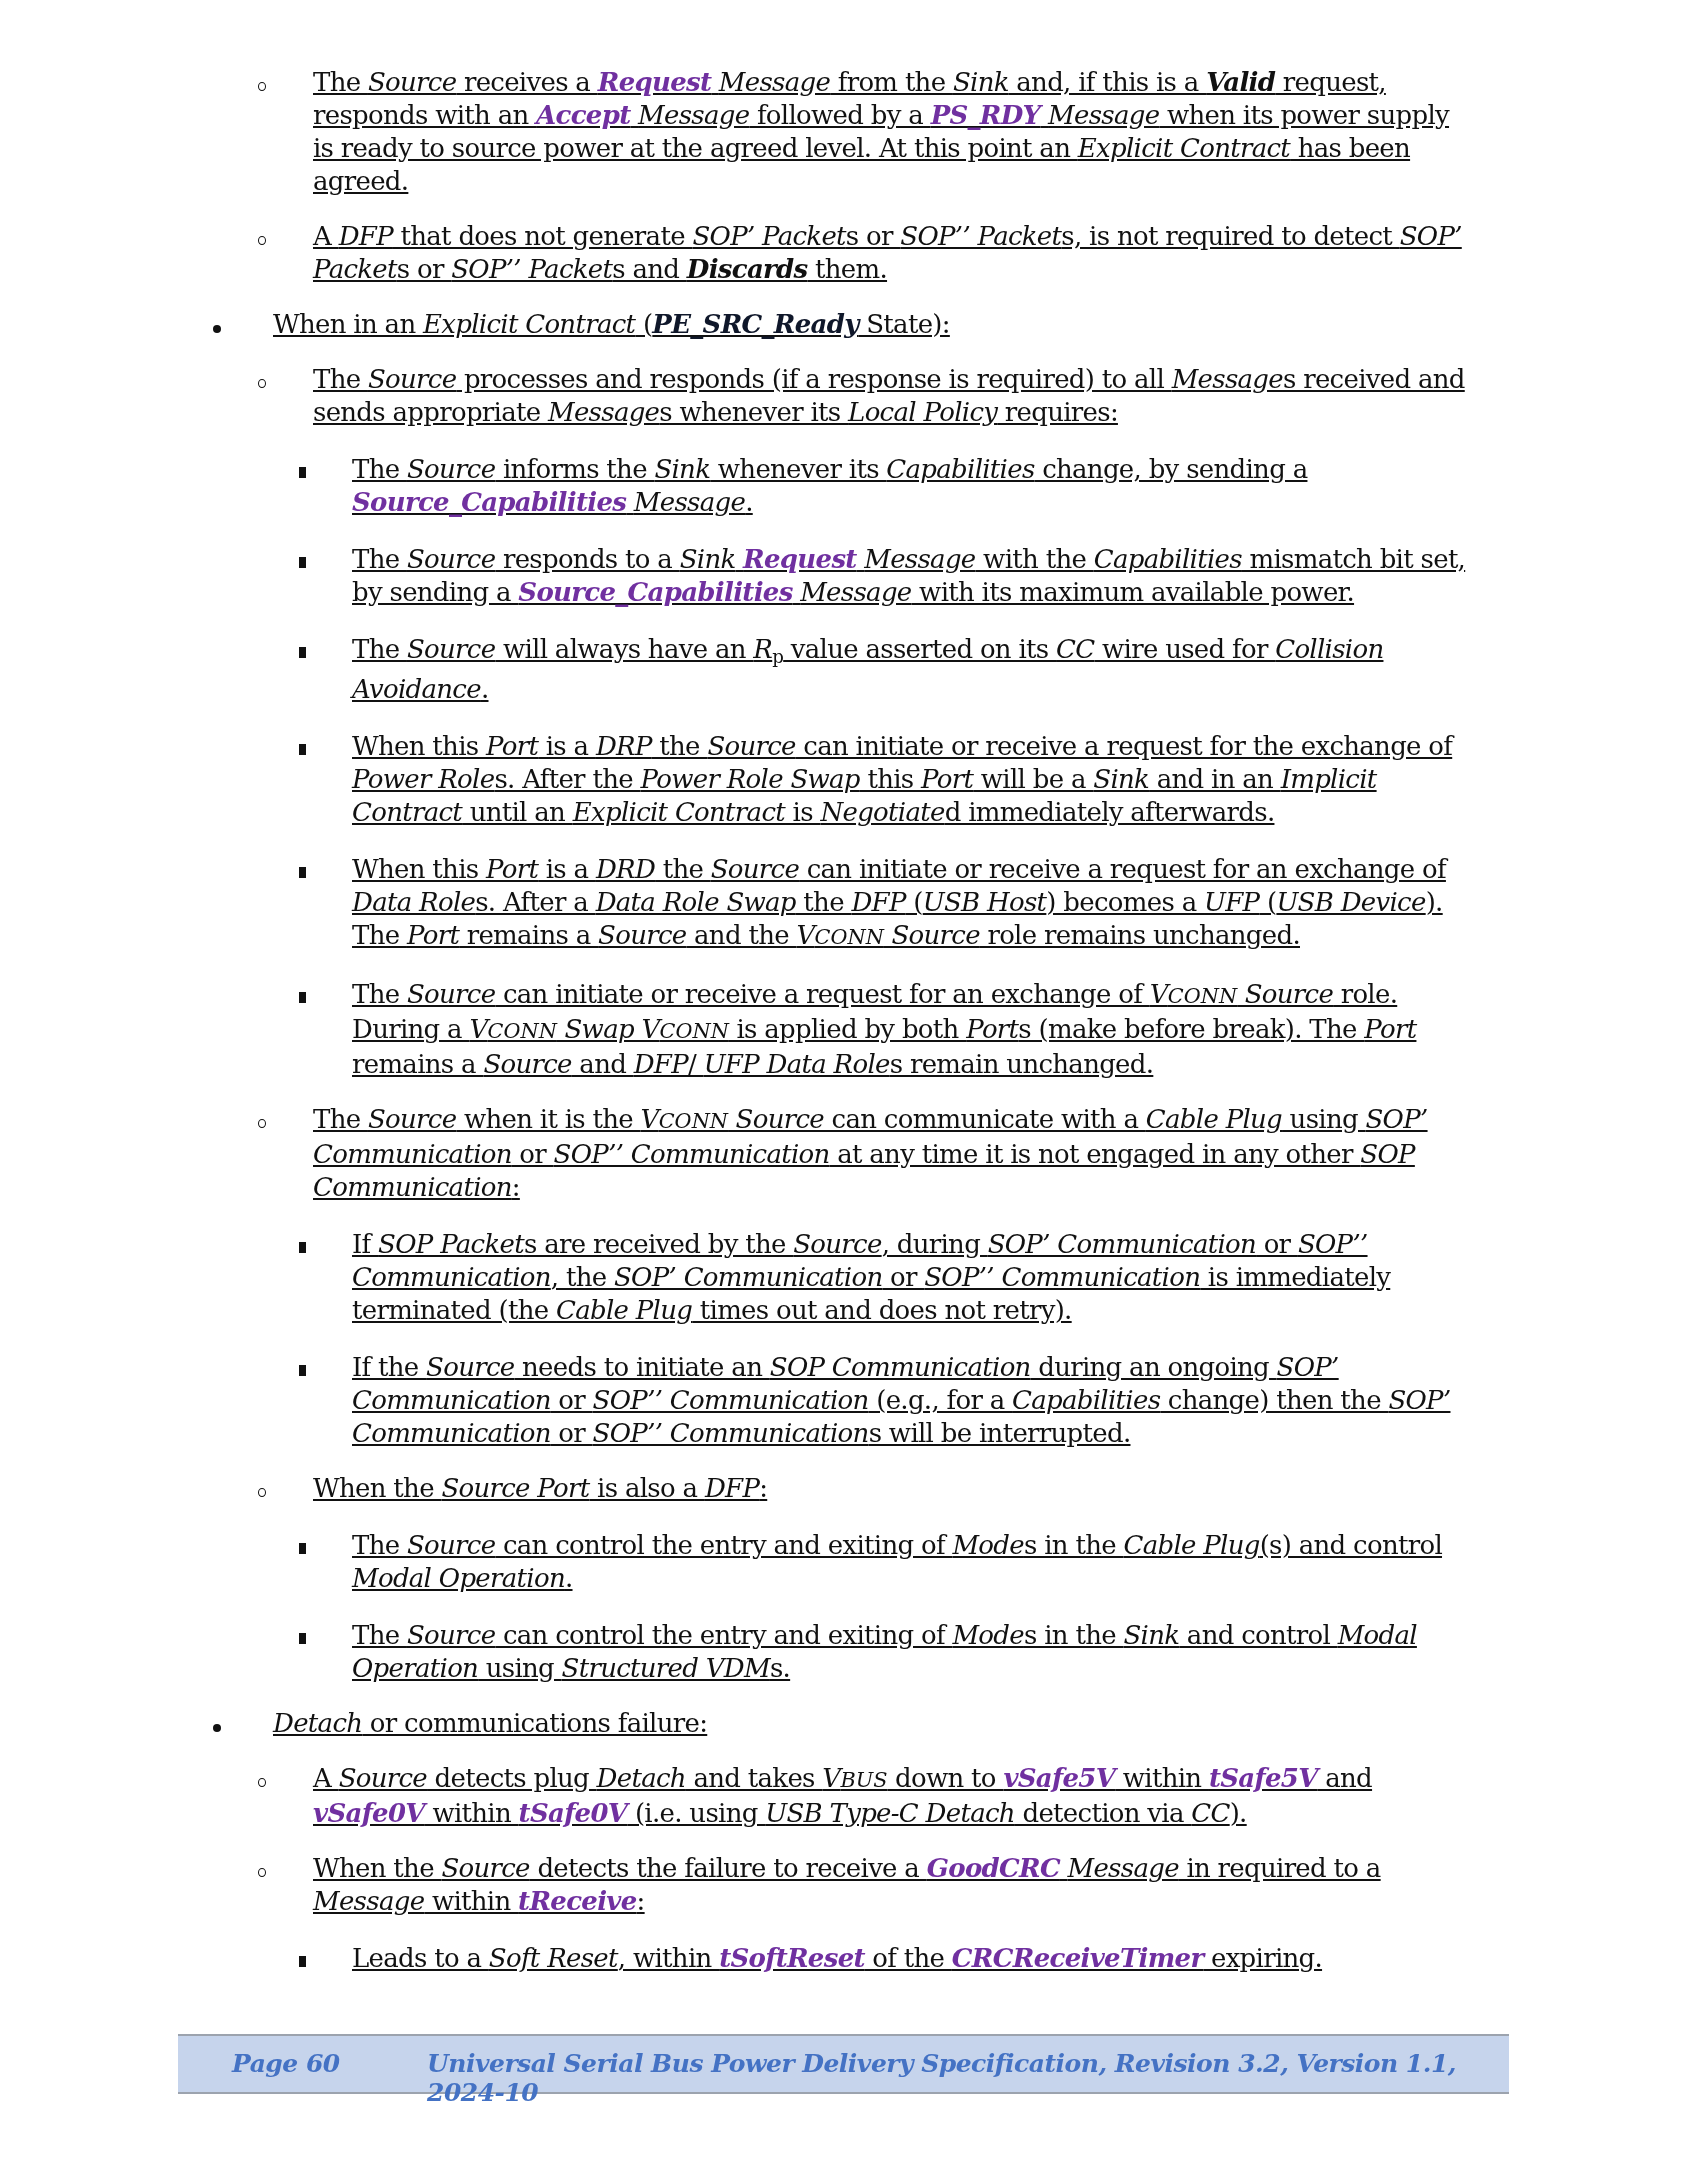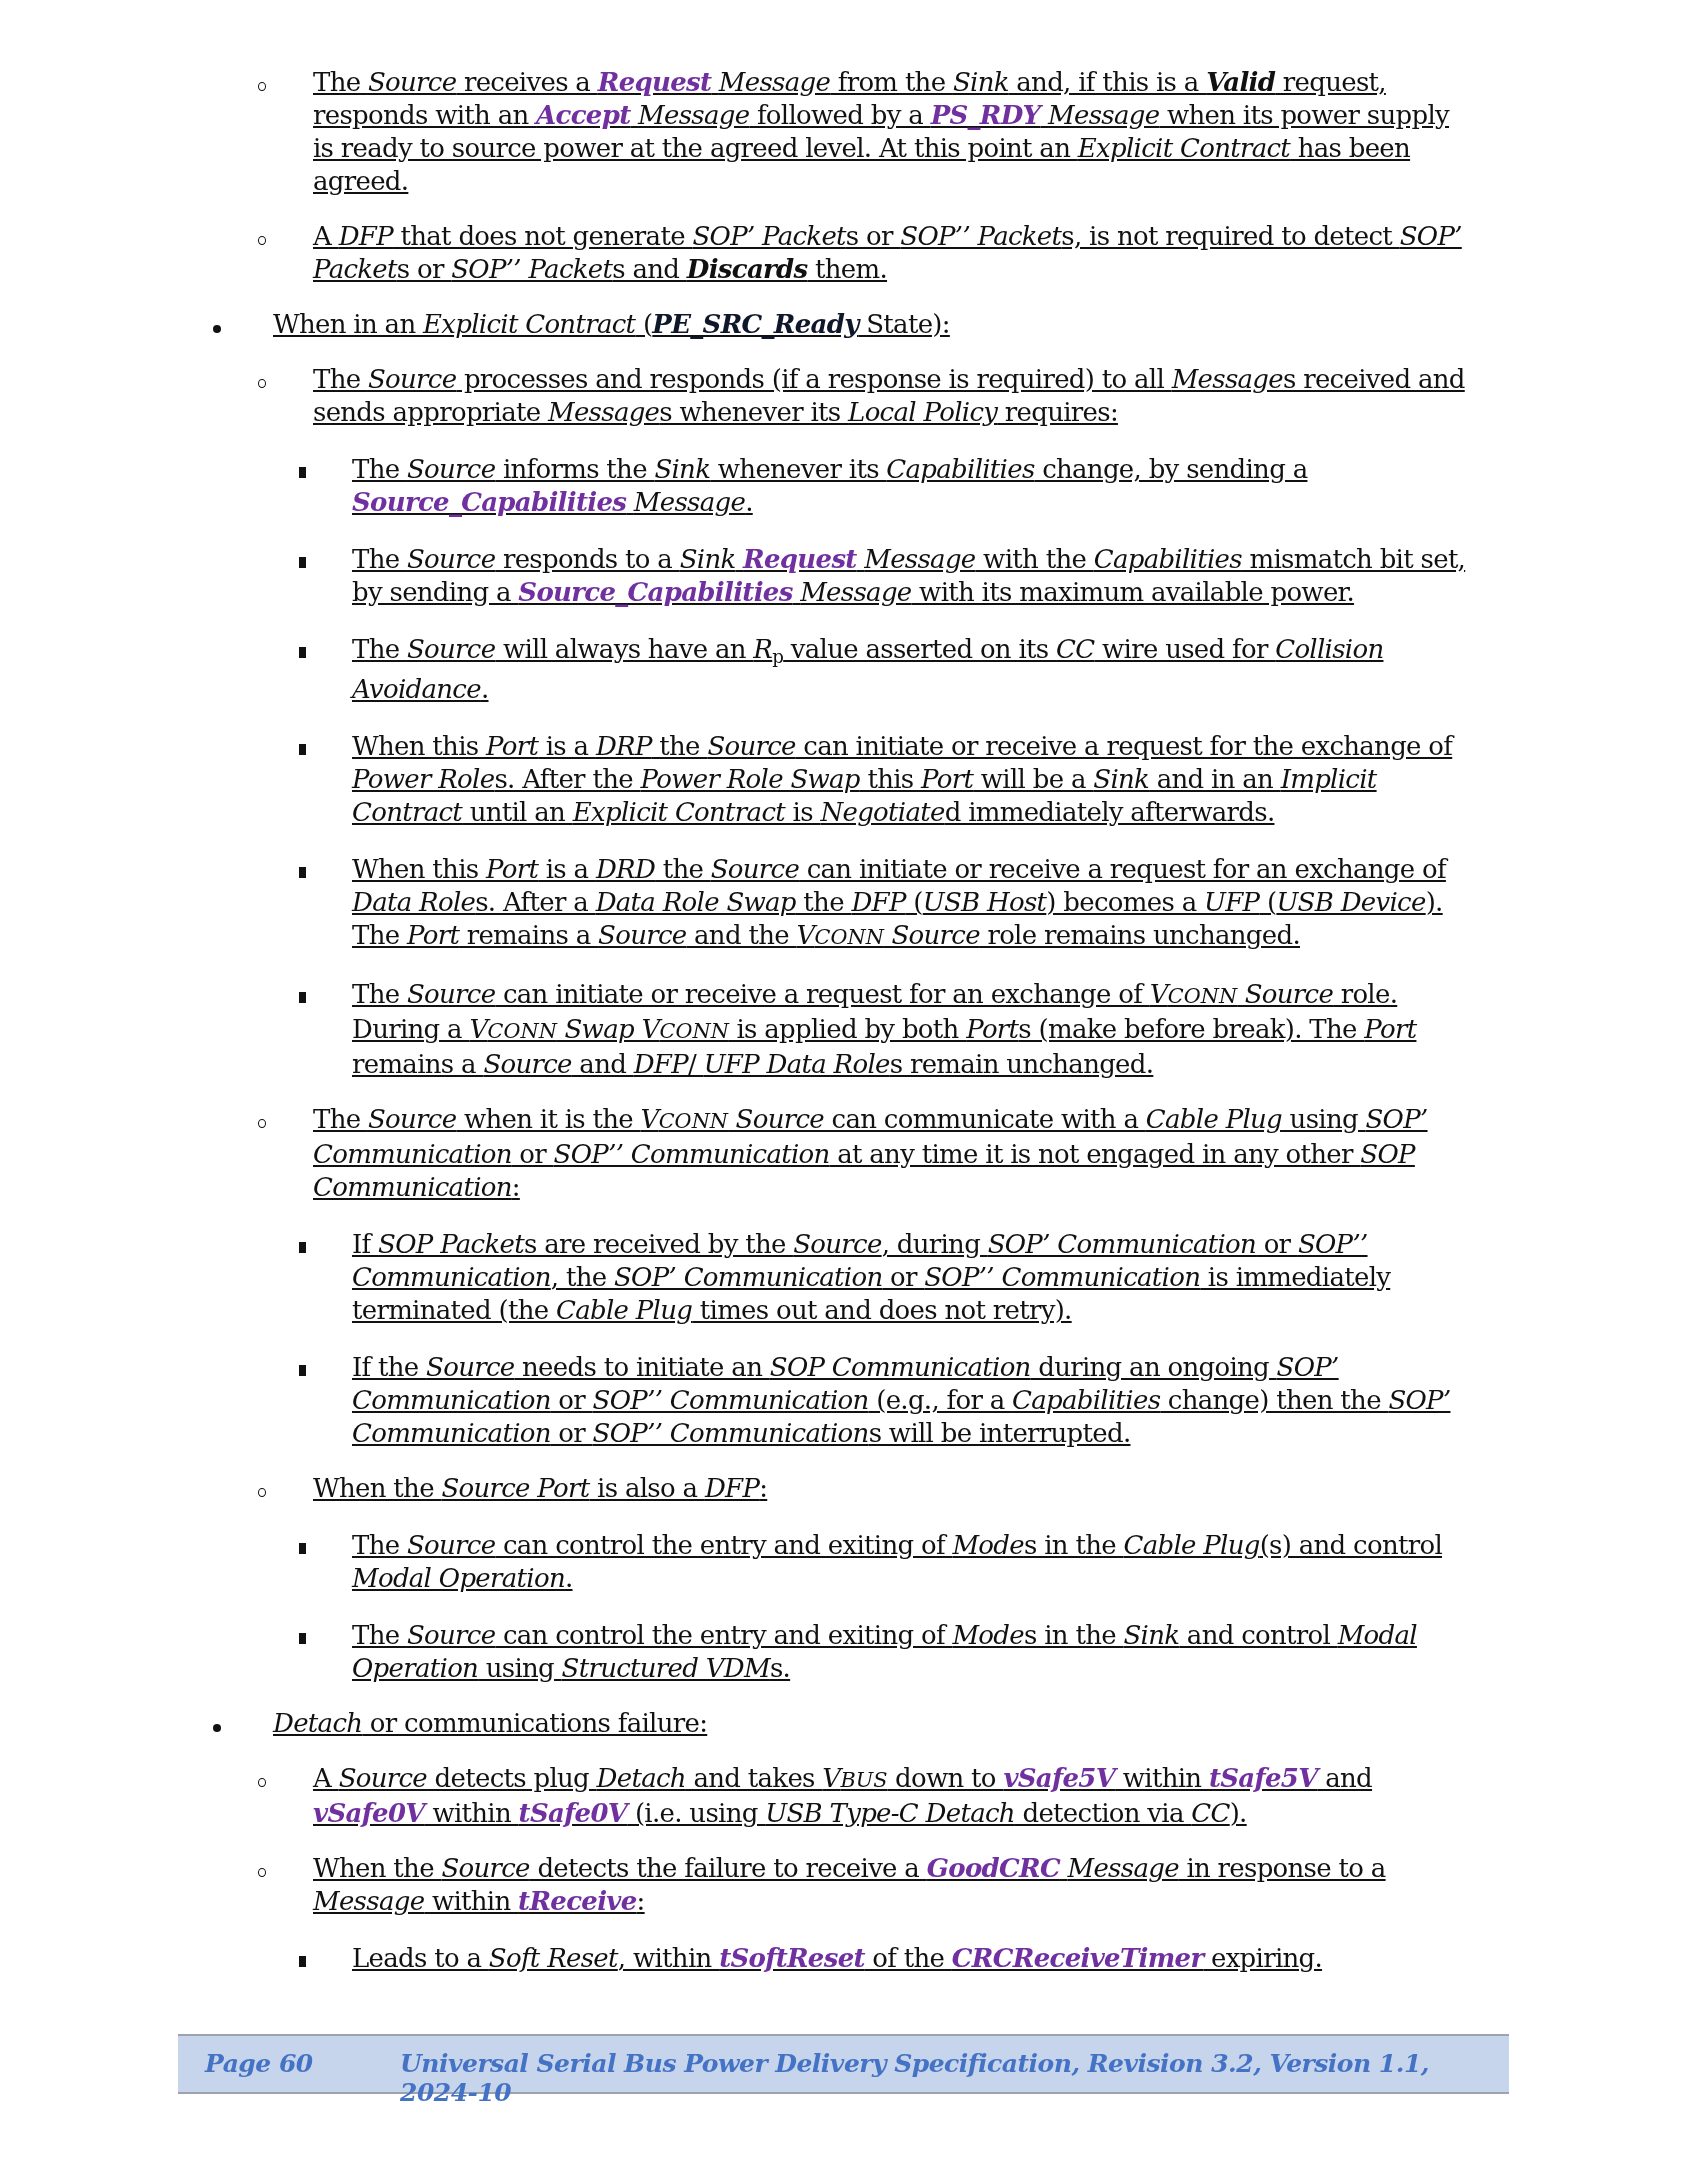--- a/index.html
+++ b/index.html
@@ -20,21 +20,21 @@
     .b-circle { display: inline-block; width: 8.3px; height: 9.3px; border-radius: 50%; border: 1.6px solid #111; box-sizing: border-box; margin-top: 13.4px; }
     .b-square { display: inline-block; width: 6.7px; height: 11.4px; background: #111; margin-top: 13.4px; }
     .it { font-style: italic; }
     .bd { font-weight: bold; }
     .purple { color: #7030a0; font-weight: bold; font-style: italic; }
     .orange { color: #0f172a; font-weight: bold; font-style: italic; }
     .sc { font-style: italic; font-size: 0.8em; letter-spacing: 0; }
     .sub { font-size: 0.7em; vertical-align: -0.3em; font-style: normal; }
     .footer { position: absolute; left: 178px; top: 2034px; width: 1331px; height: 60px;
       background: #c6d4ec; border-top: 2.1px solid #9ca3ae; border-bottom: 2.1px solid #9ca3ae; box-sizing: border-box; }
-    .footer span { position: absolute; top: 13.4px; font-size: 25px; font-weight: bold; font-style: italic; color: #4472c4; letter-spacing: -0.5px; }
+    .footer span { position: absolute; top: 13.4px; font-size: 25px; font-weight: bold; font-style: italic; color: #4472c4; letter-spacing: -0.5px; margin-left: 27px; }
     .footer .pg { left: 27px; }
     .footer .title { left: 222px; }
   </style>
 </head>
 <body>
 
 <div class="page">
   <div class="content" id="content">
       <div class="item lvl2">
         <span class="bullet"><span class="b-circle"></span></span>
@@ -103,21 +103,21 @@
       <div class="item lvl1">
         <span class="bullet"><span class="b-disc"></span></span>
         <span class="text"><span class="it">Detach</span><span> or communications failure:</span></span>
       </div>
       <div class="item lvl2">
         <span class="bullet"><span class="b-circle"></span></span>
         <span class="text"><span>A </span><span class="it">Source</span><span> detects plug </span><span class="it">Detach</span><span> and takes </span><span class="it">V</span><span class="sc">BUS</span><span> down to </span><span class="purple">vSafe5V</span><span> within </span><span class="purple">tSafe5V</span><span> and </span><span class="purple">vSafe0V</span><span> within </span><span class="purple">tSafe0V</span><span> (i.e. using </span><span class="it">USB Type-C Detach</span><span> detection via </span><span class="it">CC</span><span>).</span></span>
       </div>
       <div class="item lvl2">
         <span class="bullet"><span class="b-circle"></span></span>
-        <span class="text"><span>When the </span><span class="it">Source</span><span> detects the failure to receive a </span><span class="purple">GoodCRC</span><span> </span><span class="it">Message</span><span> in response to a </span><span class="it">Message</span><span> within </span><span class="purple">tReceive</span><span>:</span></span>
+        <span class="text"><span>When the </span><span class="it">Source</span><span> detects the failure to receive a </span><span class="purple">GoodCRC</span><span> </span><span class="it">Message</span><span> in required to a </span><span class="it">Message</span><span> within </span><span class="purple">tReceive</span><span>:</span></span>
       </div>
       <div class="item lvl3">
         <span class="bullet"><span class="b-square"></span></span>
         <span class="text"><span>Leads to a </span><span class="it">Soft Reset</span><span>, within </span><span class="purple">tSoftReset</span><span> of the </span><span class="purple">CRCReceiveTimer</span><span> expiring.</span></span>
       </div>
     </div>
 
   <div class="footer">
     <span class="pg">Page 60</span>
     <span class="title">Universal Serial Bus Power Delivery Specification, Revision 3.2, Version 1.1, 2024-10</span>

